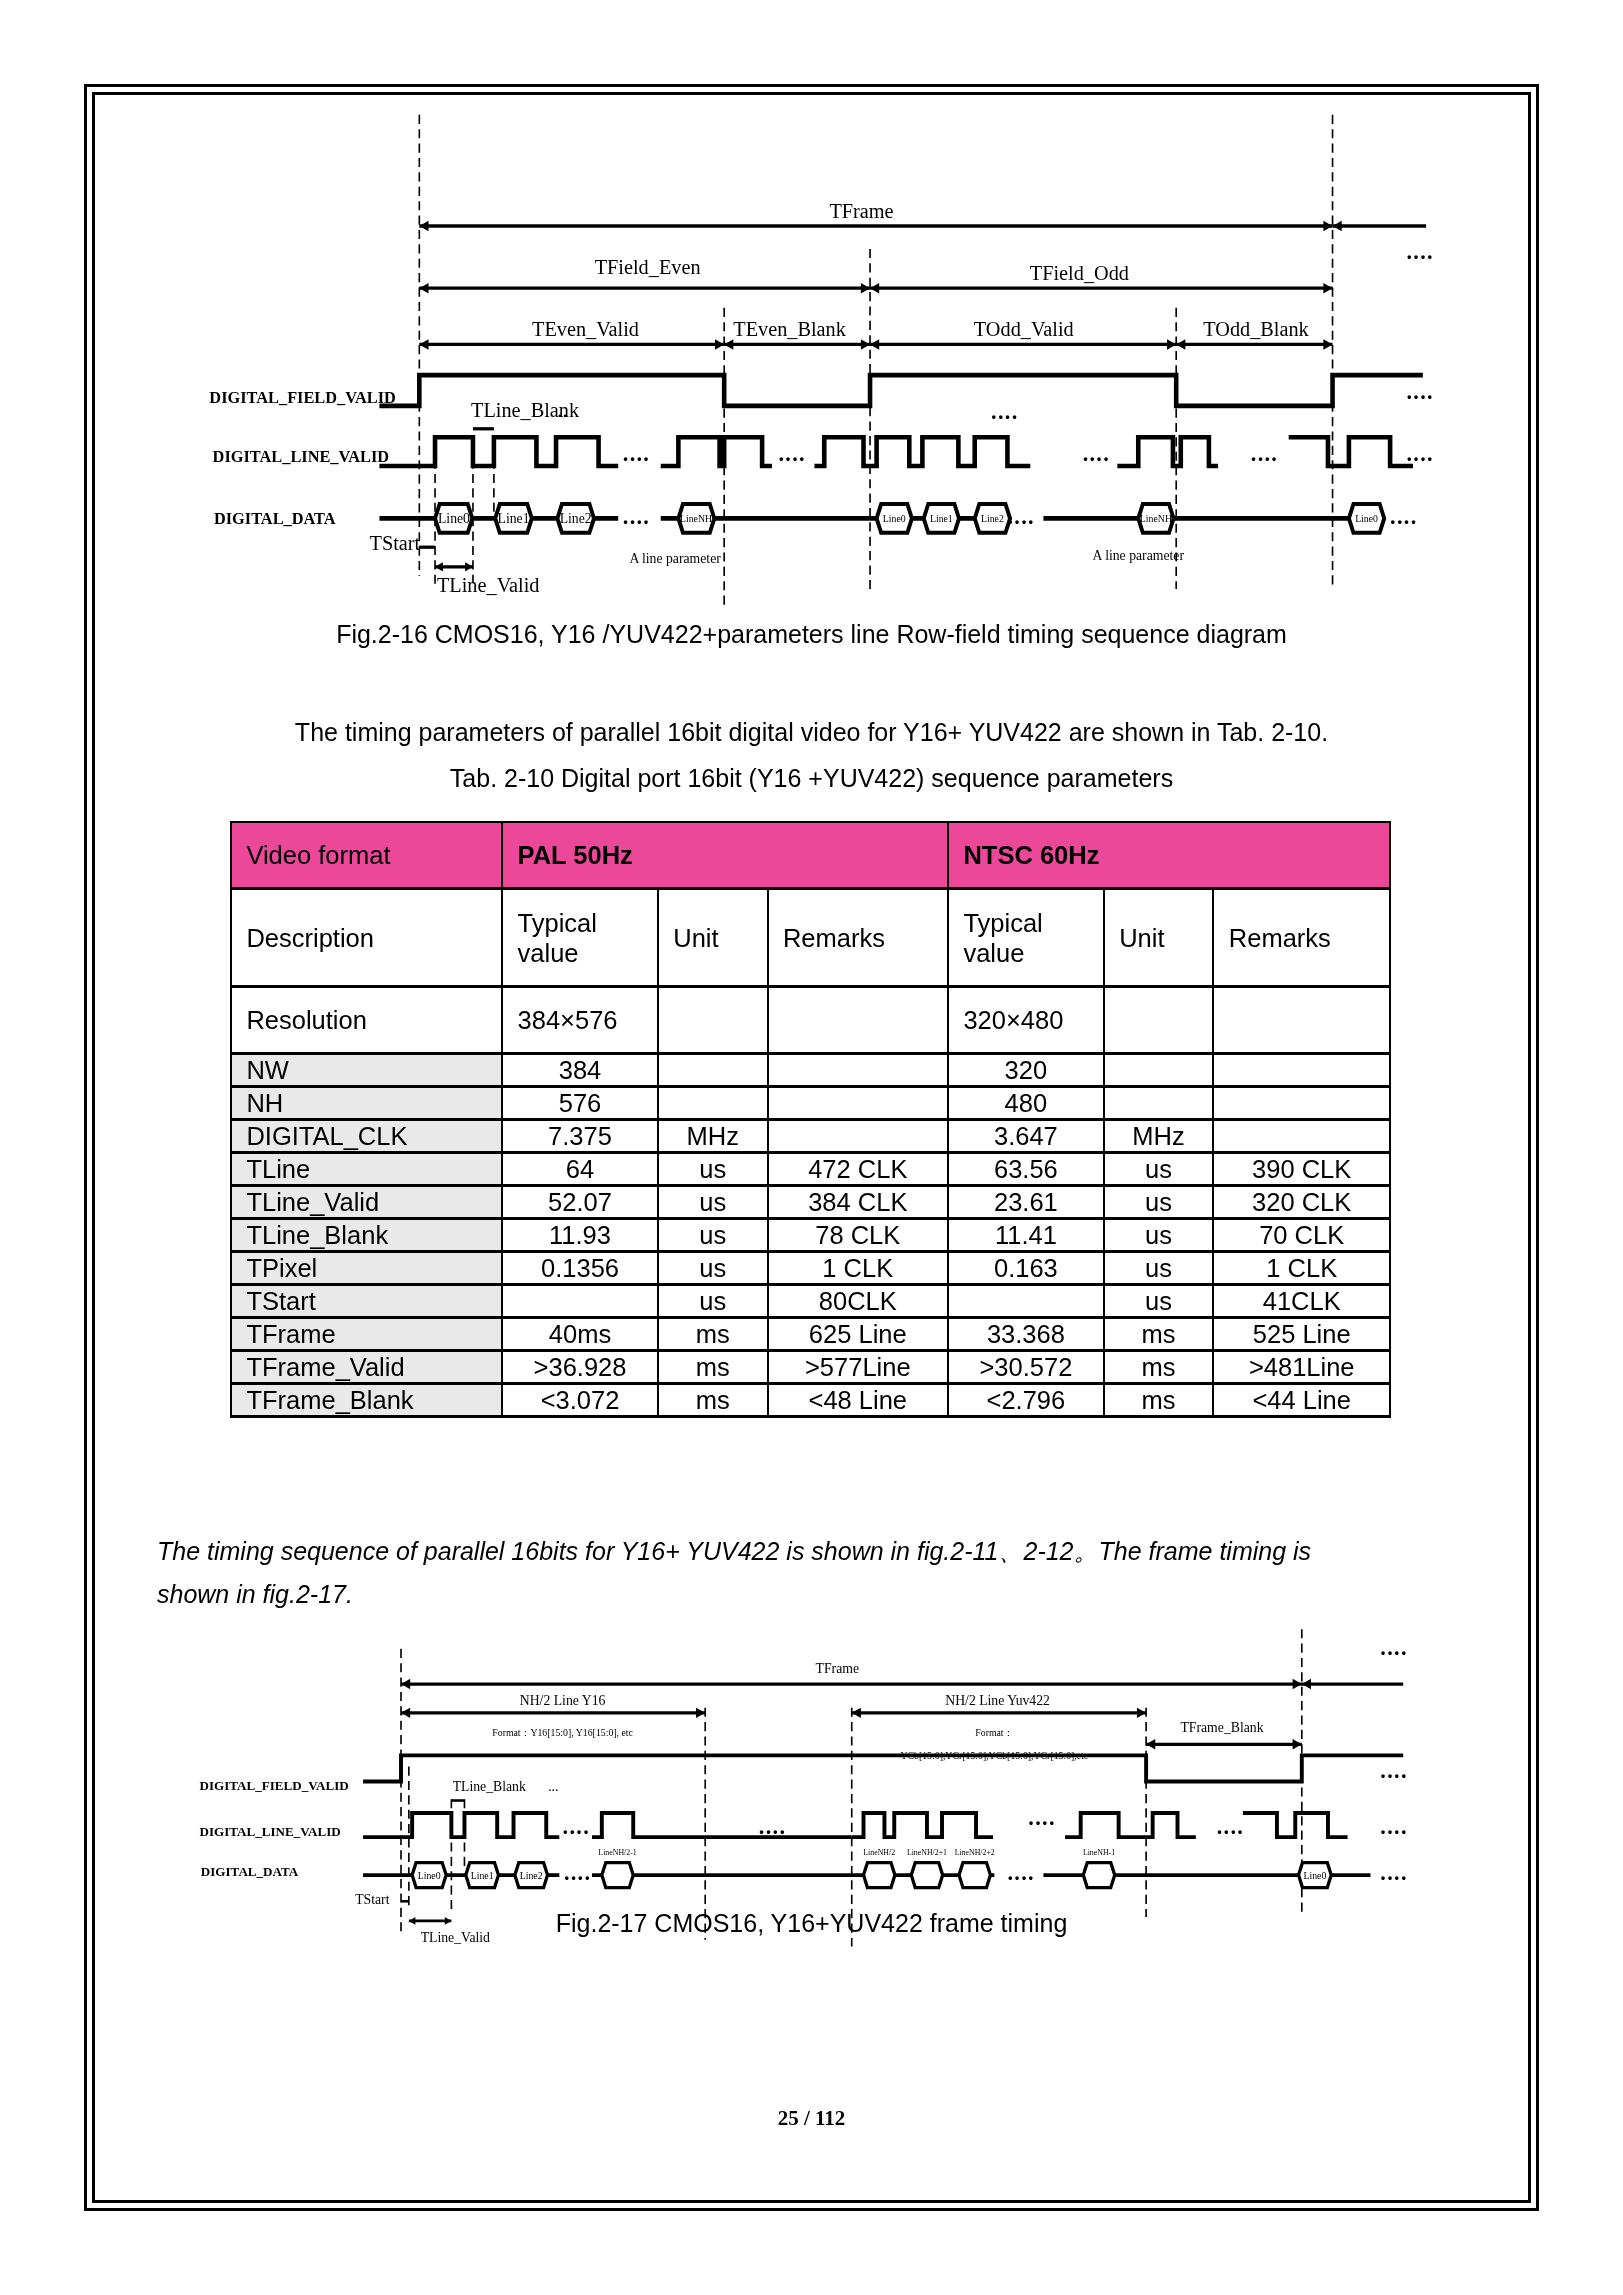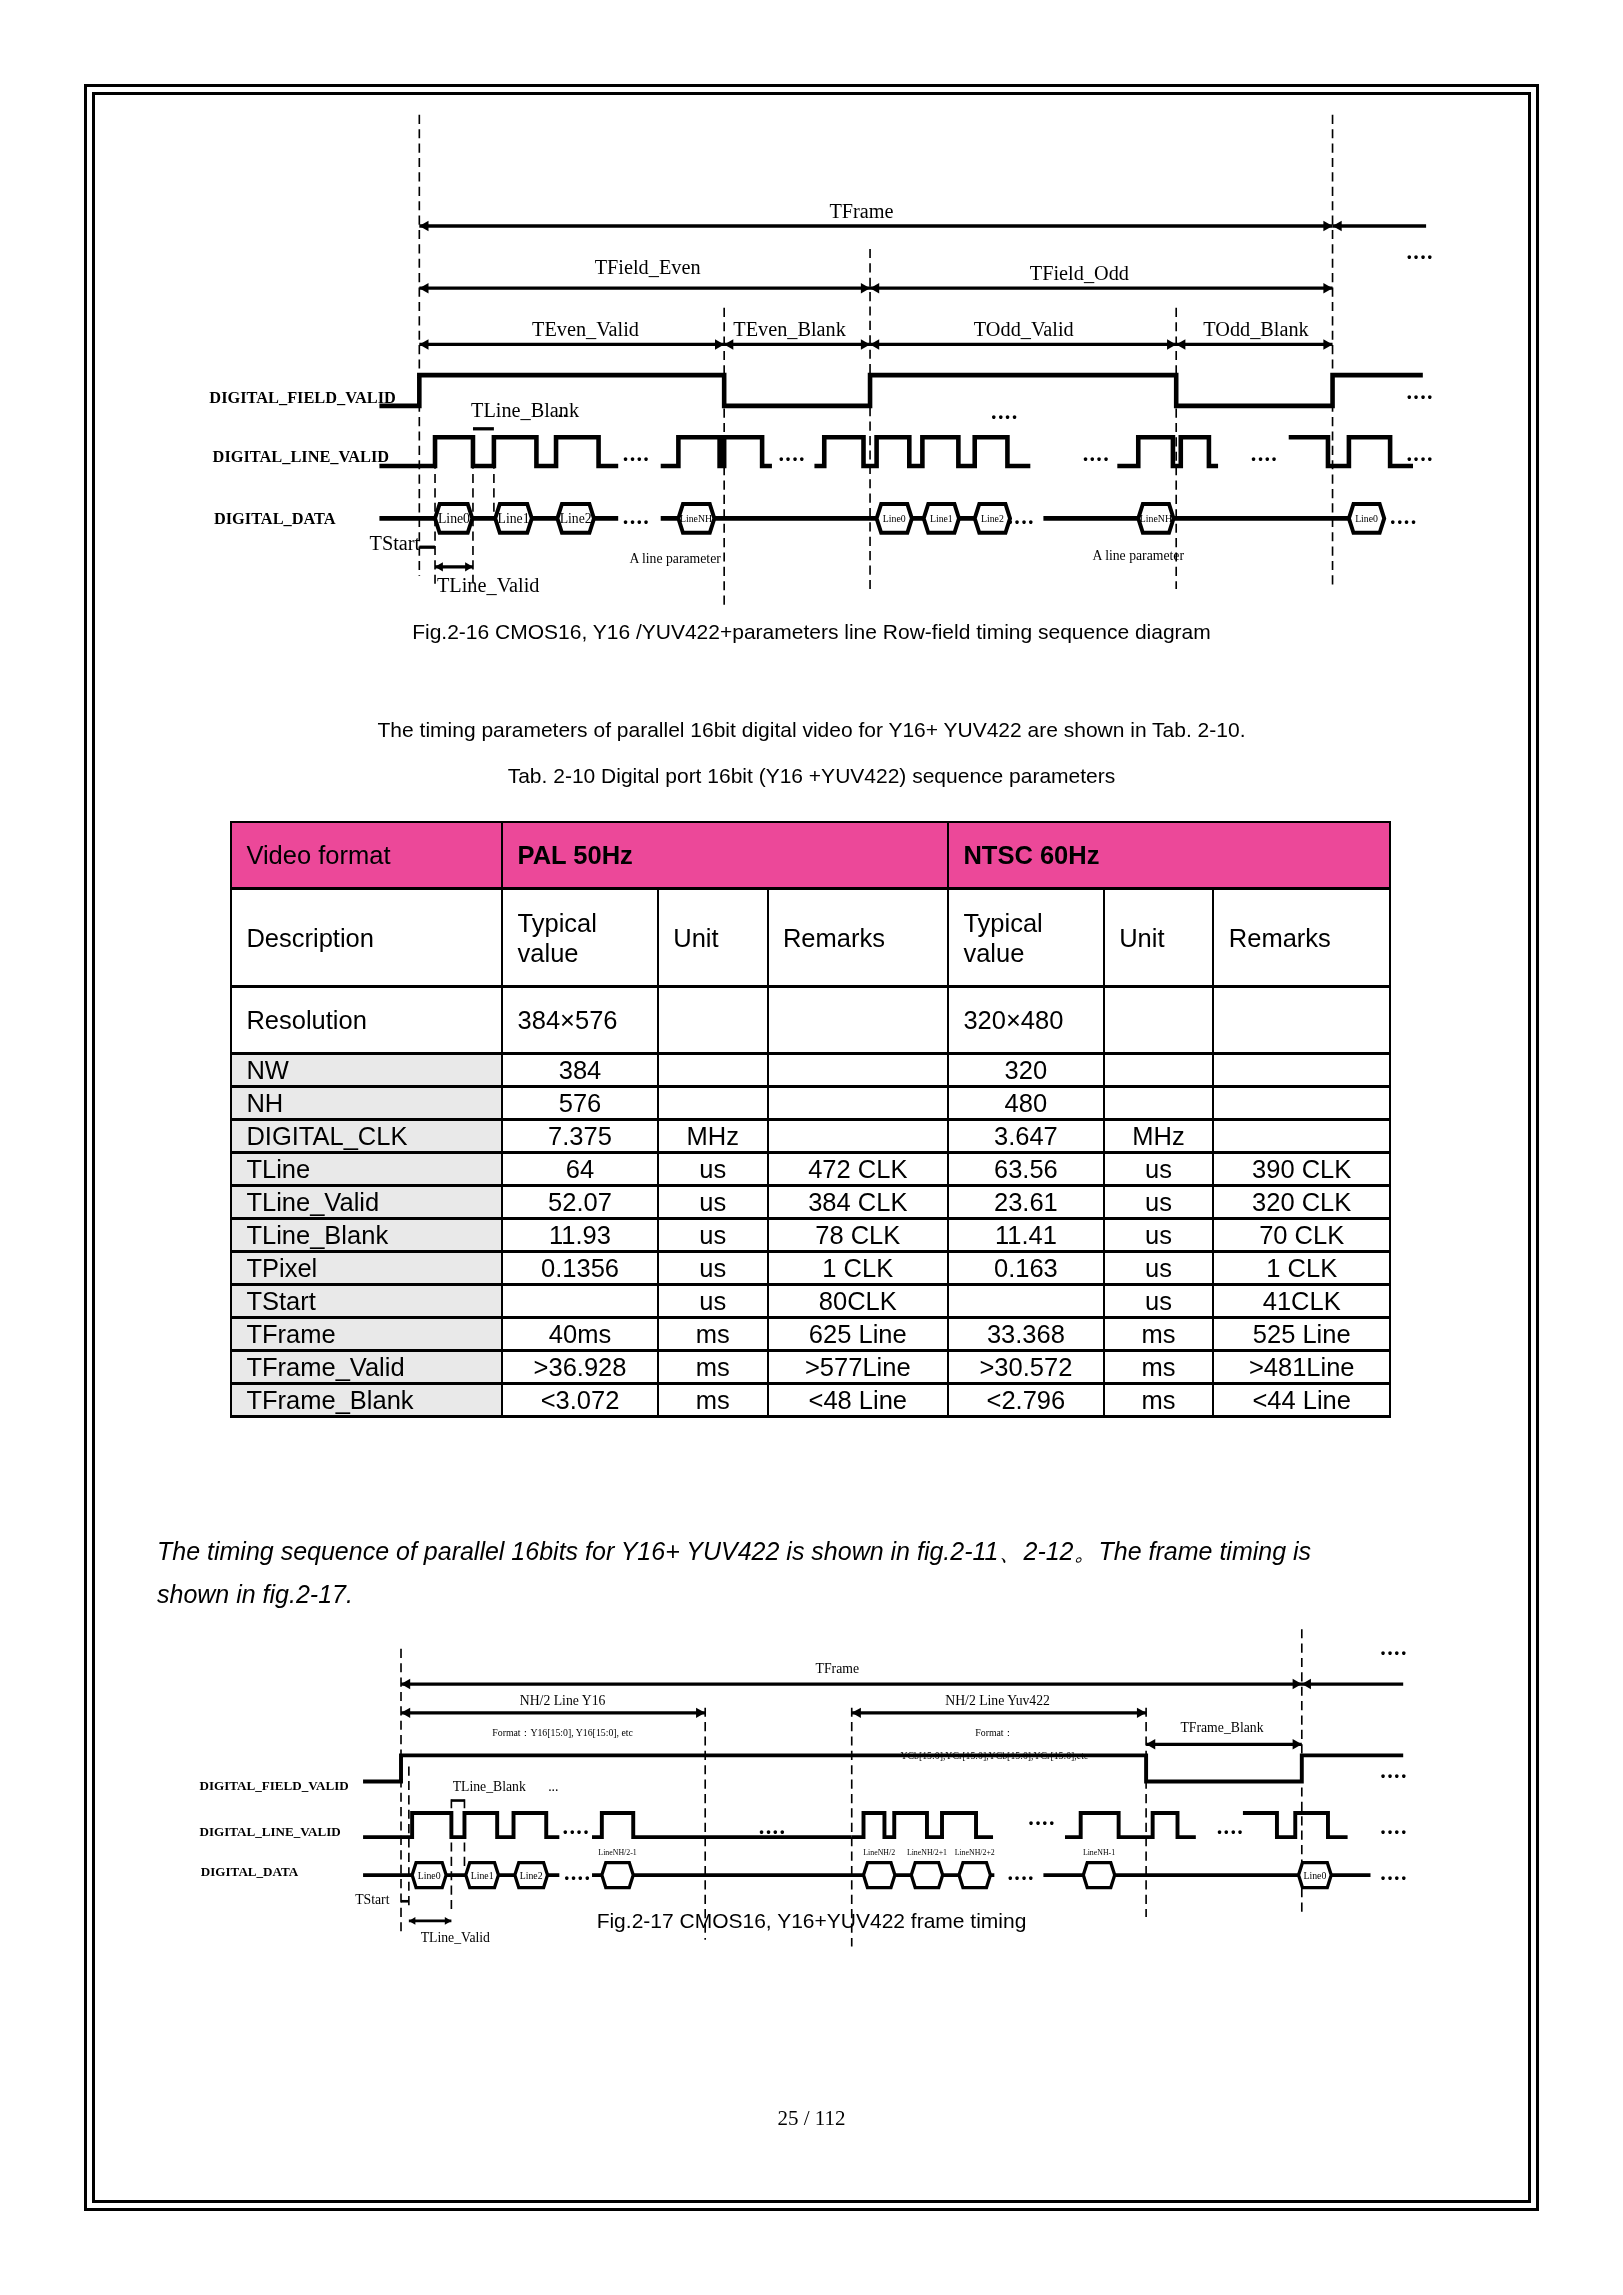--- a/index.html
+++ b/index.html
@@ -13,35 +13,35 @@
   .diagram text.sig { font-family: "Liberation Serif", serif; font-weight: bold; font-size: 25px; }
   .diagram text.lbl { font-family: "Liberation Serif", serif; font-size: 31px; }
   .diagram text.small { font-family: "Liberation Serif", serif; font-size: 21px; }
   .diagram text.tiny { font-family: "Liberation Serif", serif; font-size: 15px; }
   .diagram .dash { stroke: #000; stroke-width: 2.5; stroke-dasharray: 14 8; fill: none; }
   .diagram .wave { stroke: #000; stroke-width: 7; fill: none; stroke-linejoin: miter; }
   .diagram .arr { stroke: #000; stroke-width: 5; fill: none; }
   .diagram .hex { stroke: #000; stroke-width: 6; fill: #fff; }
   .diagram .dots { font-family: "Liberation Serif", serif; font-size: 34px; font-weight: bold; letter-spacing: 2px; }
 
-  .caption { position: absolute; left: 0; width: 1623px; text-align: center; font-size: 21px; }
+  .caption { position: absolute; left: 0; width: 1623px; text-align: center; font-size: 25px; }
   .para { position: absolute; font-size: 25px; line-height: 43px; }
 
   table.params { position: absolute; left: 230px; top: 821px; width: 1161px;
                  border-collapse: collapse; font-size: 25.5px; }
   table.params td { border: 2px solid #000; padding: 0 14.4px; vertical-align: middle; }
   table.params tr.head td { background: #ec4899; height: 64px; border-bottom-width: 3.3px; }
   table.params tr.head td.bold { font-weight: bold; }
   table.params tr.sub td { height: 95px; line-height: 30px; border-bottom-width: 3.3px; }
   table.params tr.res td { height: 64px; border-bottom-width: 3.3px; }
   table.params tr.p td { height: 30px; line-height: 30px; border-bottom-width: 3.3px; text-align: center; }
   table.params tr.p td.name { text-align: left; background: #e9e9e9; }
   table.params td.c { text-align: left; }
   .page-num { position: absolute; left: 0; width: 1623px; top: 2106px; text-align: center;
-              font-family: "Liberation Serif", serif; font-weight: normal; font-size: 21px; }
+              font-family: "Liberation Serif", serif; font-weight: bold; font-size: 21px; }
 </style>
 </head>
 <body>
 
 <div class="border-outer"></div>
 <div class="border-inner"></div>
 
 <svg class="diagram" width="1623" height="609" viewBox="0 0 2481 930">
 
   <line class="dash" x1="641" y1="175" x2="641" y2="880"></line>

